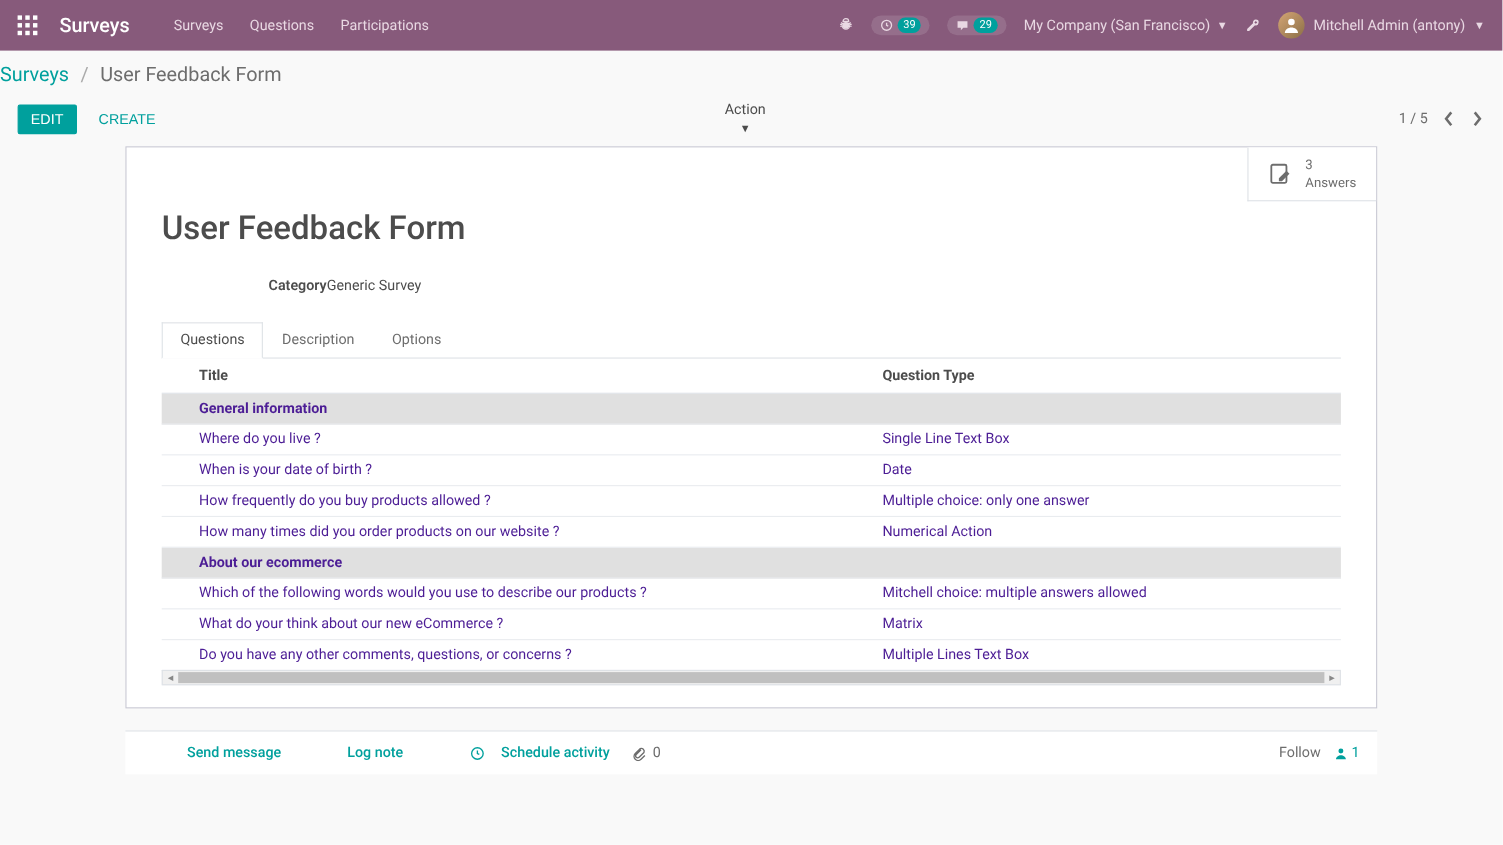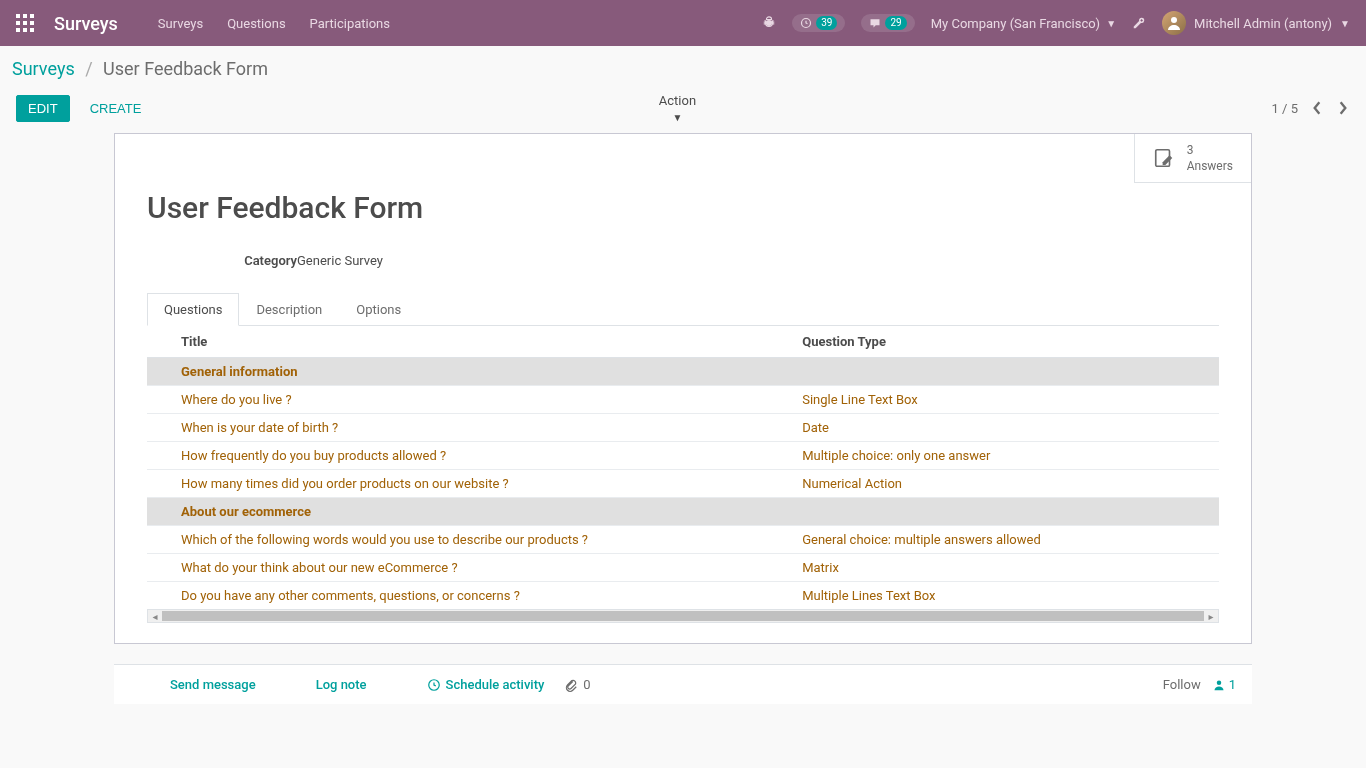--- a/index.html
+++ b/index.html
@@ -16,21 +16,21 @@
 .pill { display: inline-flex; align-items: center; gap: 4px; background: rgba(255,255,255,0.12); padding: 2px 8px; border-radius: 12px; font-size: 11px; cursor: pointer; }
 .pill .badge { background: #00a09d; color: #fff; border-radius: 8px; padding: 0 5px; font-size: 10px; line-height: 14px; }
 .bug-icon { cursor: pointer; font-size: 13px; color: #e9d8e3; }
 .company-sel { display: flex; align-items: center; gap: 6px; cursor: pointer; color: #e9d8e3; font-size: 13px; }
 .wrench-icon { cursor: pointer; color: #e9d8e3; font-size: 14px; }
 .user-area { display: flex; align-items: center; gap: 8px; cursor: pointer; color: #e9d8e3; font-size: 13px; }
 .avatar { width: 24px; height: 24px; border-radius: 50%; background: linear-gradient(135deg,#d4a574,#8b6f47); display: flex; align-items: center; justify-content: center; font-size: 10px; color: #fff; }
 .caret { font-size: 10px; }
 
 
-.breadcrumb-area { padding: 12px 12px 8px; }
+.breadcrumb-area { padding: 12px 0 8px; }
 .breadcrumb { font-size: 18px; color: #6d6d6d; }
 .breadcrumb a { color: #00a09d; text-decoration: none; cursor: pointer; }
 .breadcrumb .sep { color: #aaa; margin: 0 6px; }
 
 
 .control-bar { display: flex; align-items: center; padding: 6px 16px 10px; }
 .btn { padding: 5px 11px; font-size: 13px; border: 1px solid transparent; cursor: pointer; background: transparent; }
 .btn-primary { background: #00a09d; color: #fff; border-color: #00a09d; border-radius:2px; margin-right: 8px; }
 .btn-link { color: #00a09d; font-weight: 500; }
 .action-menu { margin-left: auto; margin-right: auto; color: #4c4c4c; cursor: pointer; font-size: 13px; display: flex; align-items: center; gap: 4px; position: relative; left: -35px; flex-direction: column; }
@@ -65,31 +65,31 @@
 
 
 .tabs { display: flex; border-bottom: 1px solid #dee2e6; }
 .tab { padding: 8px 16px; border: 1px solid transparent; border-bottom: none; cursor: pointer; color: #6d6d6d; font-size: 13px; position: relative; top: 1px; }
 .tab.active { border-color: #dee2e6; background: #fff; color: #4c4c4c; border-bottom: 1px solid #fff; }
 
 
 .qtable { width: 100%; border-collapse: collapse; margin-top: 0; }
 .qtable th { text-align: left; padding: 8px 12px; font-size: 13px; font-weight: 700; color: #4c4c4c; border-bottom: 1px solid #dee2e6; }
 .qtable th:first-child { padding-left: 34px; }
-.qtable td { padding: 6px 12px; font-size: 13px; color: #a16207; border-bottom: 1px solid #e9ecef; }
+.qtable td { padding: 6px 12px; font-size: 13px; color: #4c1d95; border-bottom: 1px solid #e9ecef; }
 .qtable td:first-child { padding-left: 34px; }
 .qtable tr.section td { background: #e0e0e0; font-weight: 700; }
 .hscroll { height: 14px; background: #f0f0f0; border: 1px solid #dee2e6; display: flex; align-items: center; margin-top: -1px; }
 .hscroll .arrow { width: 14px; text-align: center; font-size: 10px; color: #888; cursor: pointer; }
 .hscroll .track { flex: 1; background: #c0c0c0; height: 10px; margin: 0 0; }
 
 
 .chatter { width: 1138px; margin: 0 auto; border-top: 1px solid #dee2e6; padding: 12px 16px; display: flex; align-items: center; gap: 20px; background: #fff; }
 .chatter a { color: #00a09d; text-decoration: none; font-size: 13px; cursor: pointer; font-weight: 500; margin-left: 40px; }
-.chatter .schedule { display: flex; align-items: center; gap: 5px; }
+.chatter .schedule { display: flex; align-items: center; gap: 15px; }
 .chatter .attach { display: flex; align-items: center; gap: 5px; color: #6d6d6d; cursor: pointer; }
 .chatter-right { margin-left: auto; display: flex; align-items: center; gap: 12px; }
 .follow-btn { color: #6d6d6d; font-size: 13px; cursor: pointer; }
 .follower-count { color: #00a09d; font-size: 13px; display: flex; align-items: center; gap: 4px; cursor: pointer; }
 
 .content-scroll { height: calc(768px - 46px); overflow-y: auto; }
 
 svg { display: block; }
 </style>
 </head>
@@ -238,21 +238,21 @@
               </tr>
               <tr>
                 <td>How many times did you order products on our website ?</td>
                 <td>Numerical Action</td>
               </tr>
               <tr class="section">
                 <td colspan="2">About our ecommerce</td>
               </tr>
               <tr>
                 <td>Which of the following words would you use to describe our products ?</td>
-                <td>General choice: multiple answers allowed</td>
+                <td>Mitchell choice: multiple answers allowed</td>
               </tr>
               <tr>
                 <td>What do your think about our new eCommerce ?</td>
                 <td>Matrix</td>
               </tr>
               <tr>
                 <td>Do you have any other comments, questions, or concerns ?</td>
                 <td>Multiple Lines Text Box</td>
               </tr>
             </tbody>

